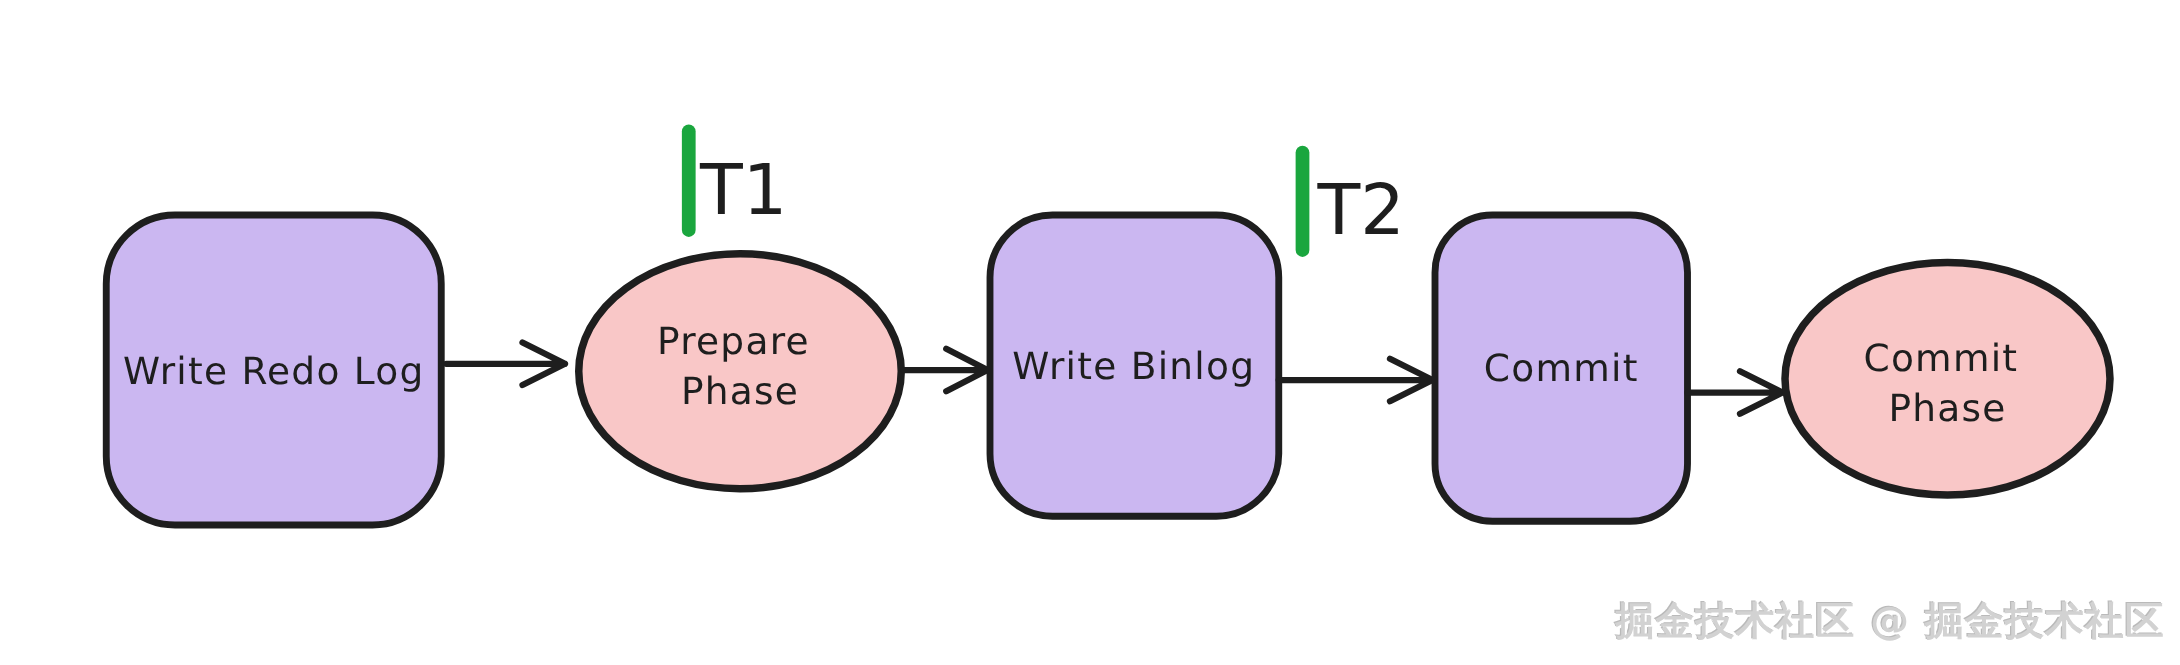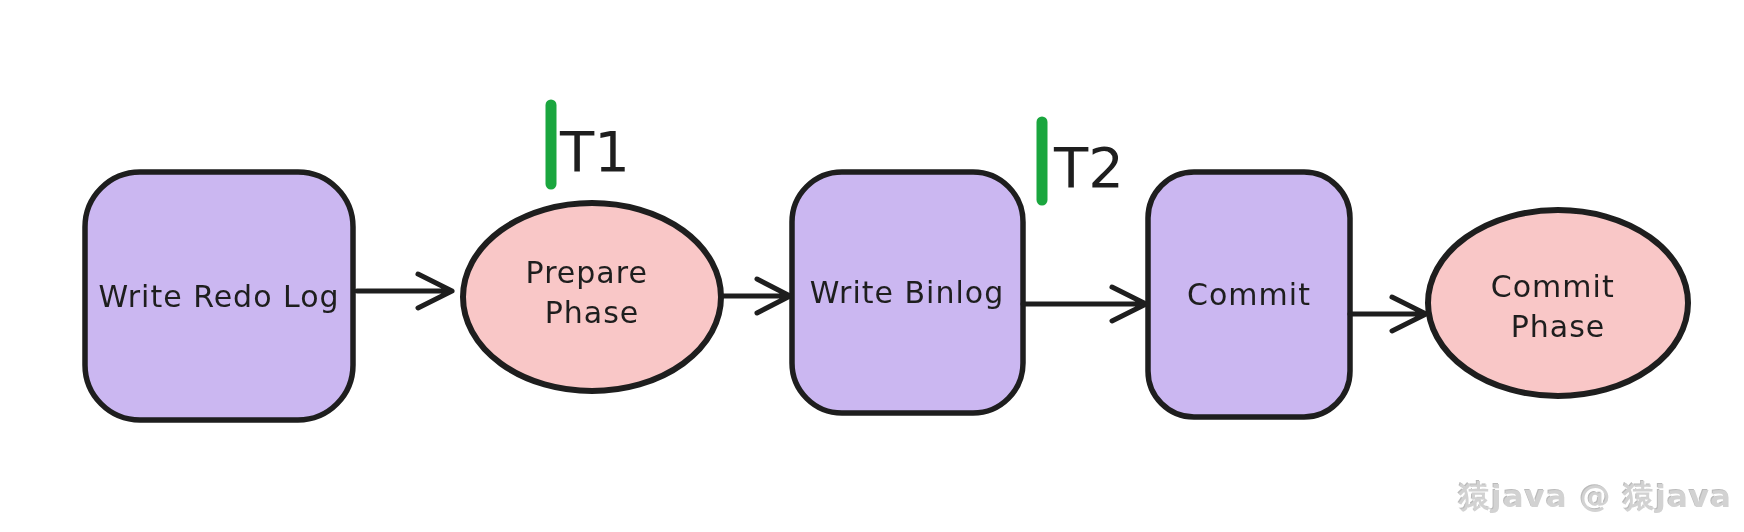--- a/index.html
+++ b/index.html
@@ -121,14 +121,14 @@
 
     <g>
       <ellipse class="node-ellipse" cx="1558" cy="303" rx="130" ry="93" fill="#f9c7c7"></ellipse>
       <text class="node-label" x="1558" y="297">
         <tspan x="1558" y="297">Commit</tspan>
         <tspan x="1558" y="337">Phase</tspan>
       </text>
     </g>
   </svg>
 
-  <div class="watermark">猿java @ 猿java</div>
+  <div class="watermark">掘金技术社区 @ 掘金技术社区</div>
 </div>
 
 </body></html>

